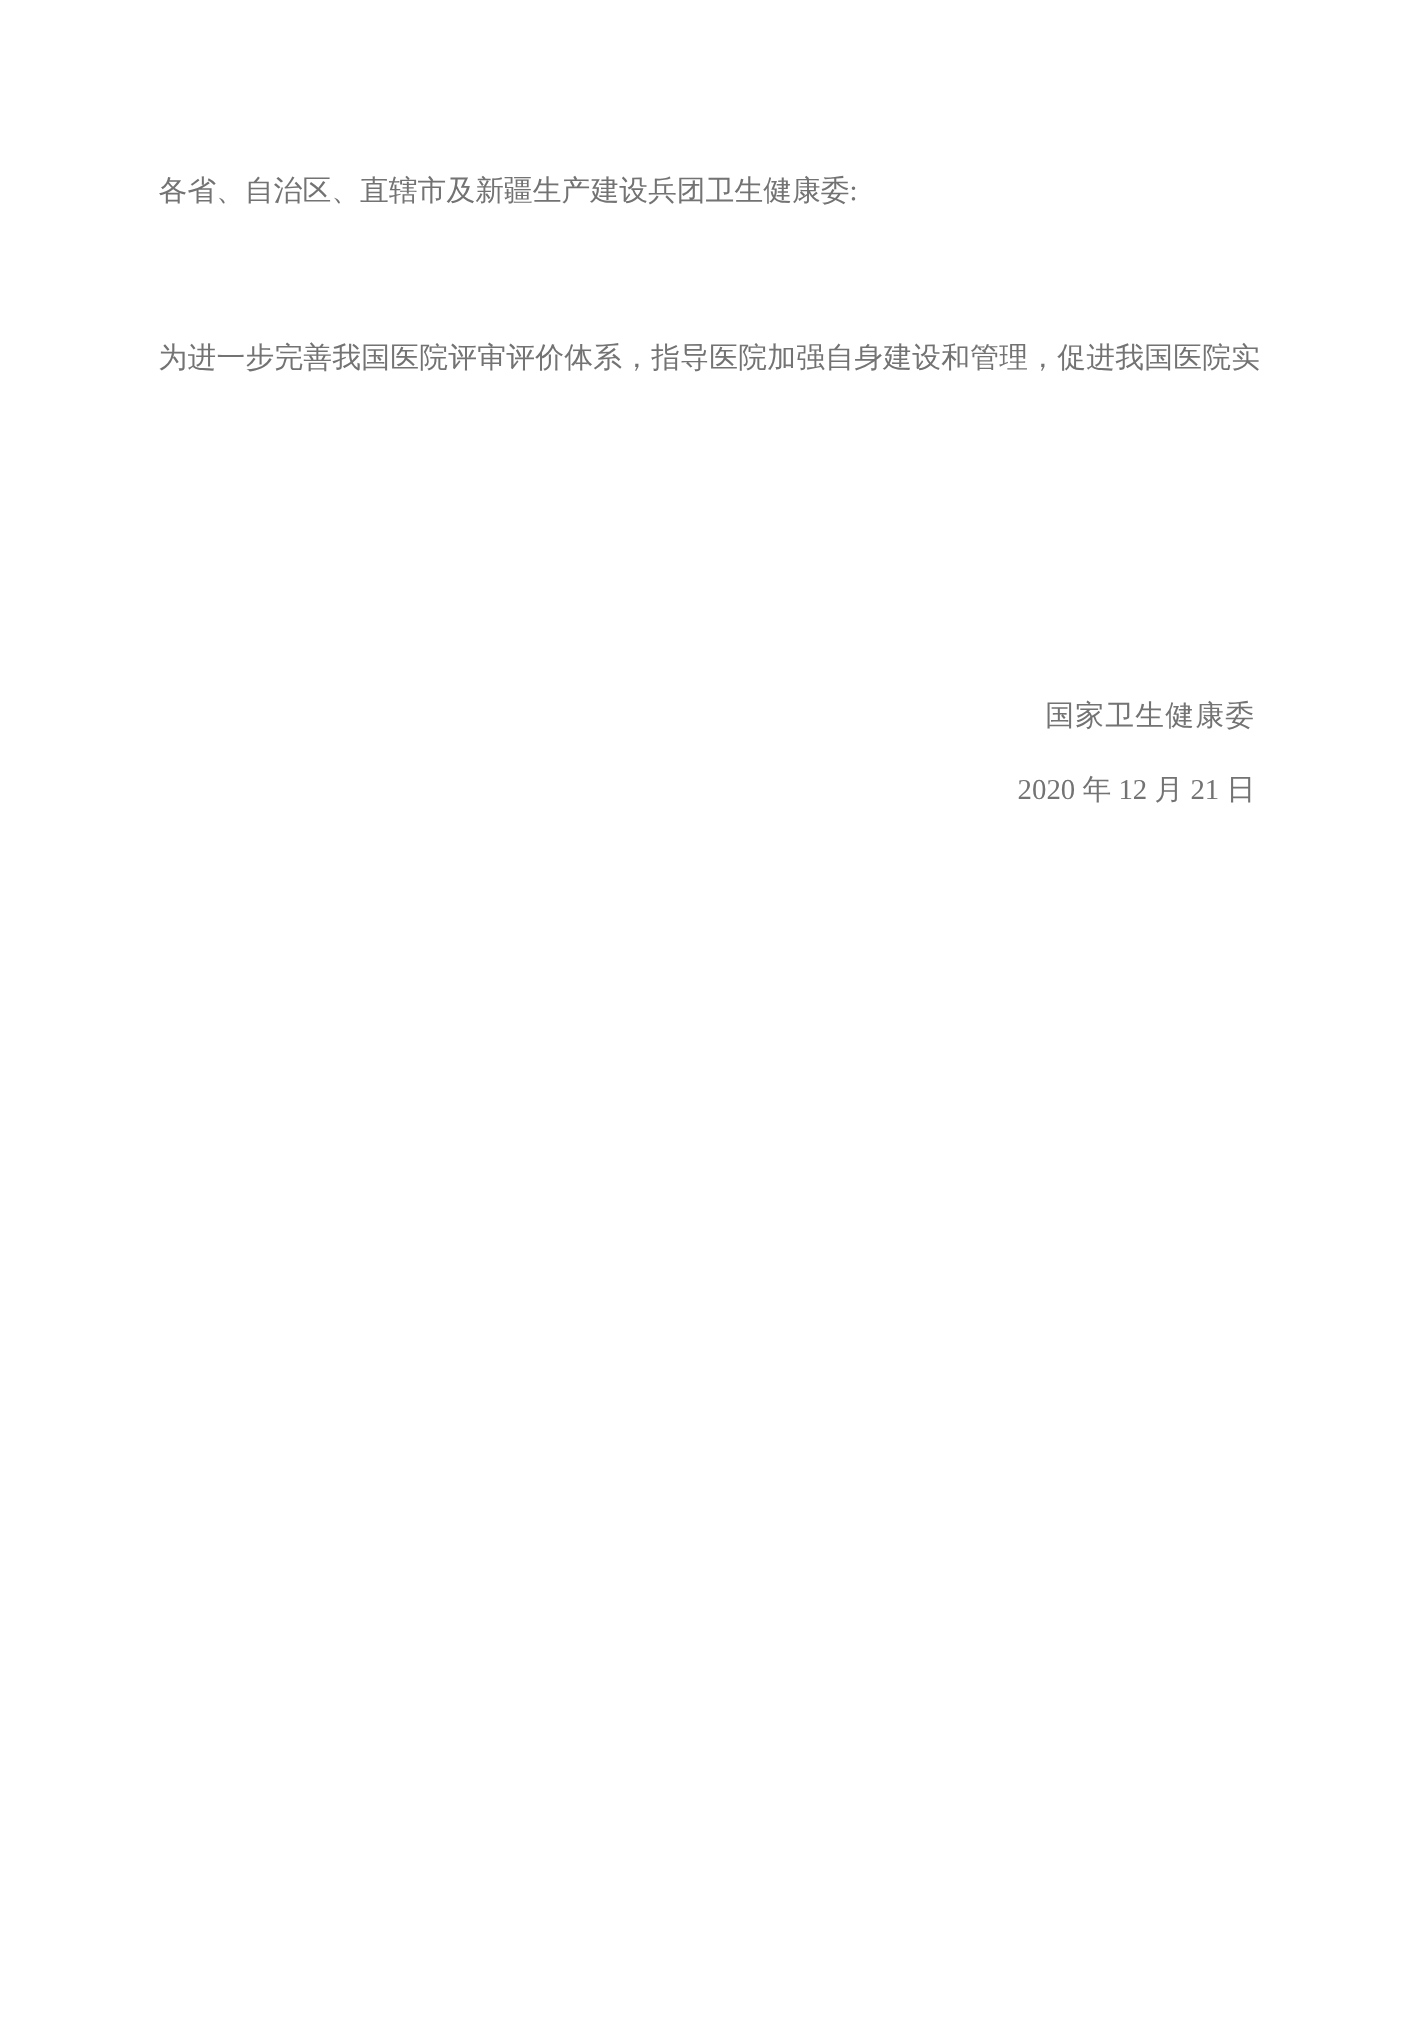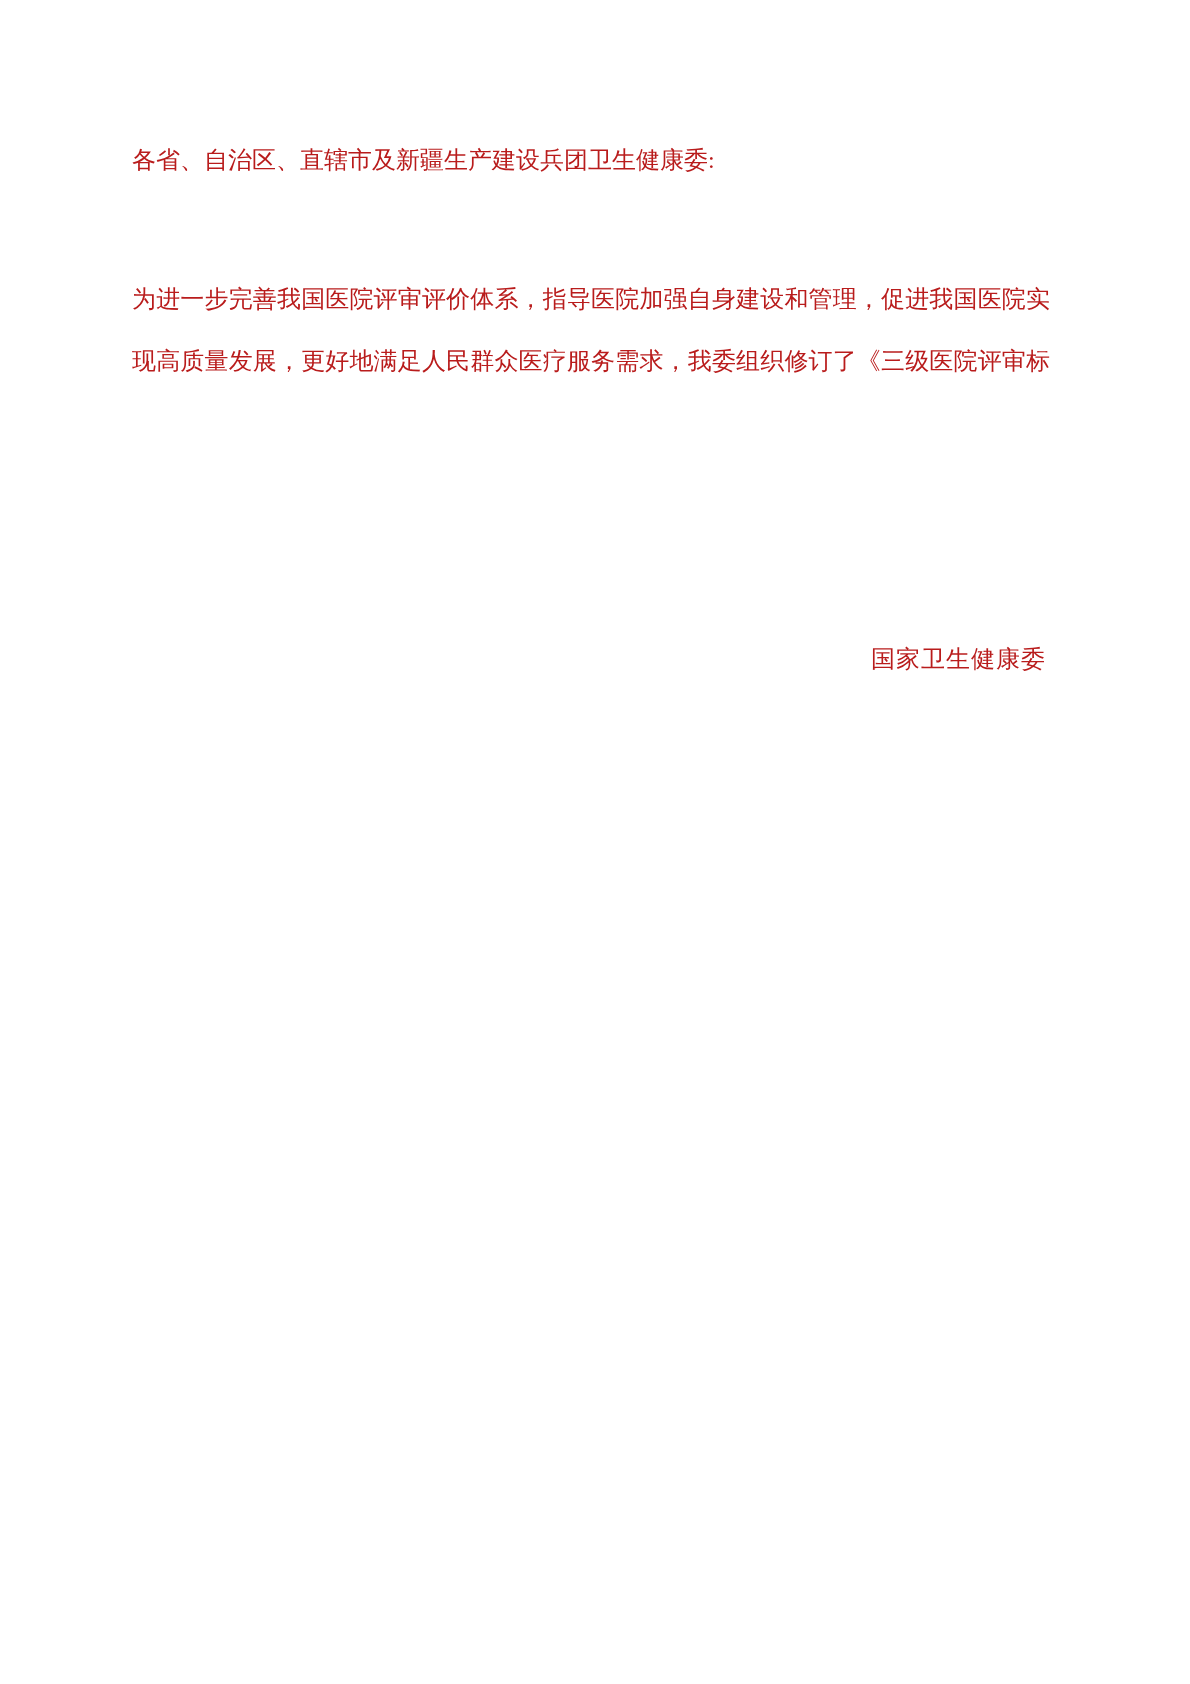--- a/index.html
+++ b/index.html
@@ -19,21 +19,21 @@
     overflow: hidden;
   }
 
   .content {
     position: absolute;
     left: 132px;
     top: 0;
     width: 918px;
     font-size: 24px;
     line-height: 62px;
-    color: #b91c1c;
+    color: #737373;
   }
 
   .line {
     display: block;
     height: 62px;
     line-height: 62px;
     white-space: nowrap;
     overflow: hidden;
     text-align: justify;
     text-align-last: justify;
@@ -74,22 +74,22 @@
 </head>
 <body>
 
 <div class="page">
   <div class="content">
 
     <div class="salutation">各省、自治区、直辖市及新疆生产建设兵团卫生健康委:</div>
 
     <div class="paragraph-1">
       <div class="line">为进一步完善我国医院评审评价体系，指导医院加强自身建设和管理，促进我国医院实</div>
-      <div class="line">现高质量发展，更好地满足人民群众医疗服务需求，我委组织修订了《三级医院评审标</div>
     </div>
 
 
     <div class="signature-block">
       <div class="signature-line issuer">国家卫生健康委</div>
+      <div class="signature-line">2020 年 12 月 21 日</div>
     </div>
 
   </div>
 </div>
 
 </body></html>

